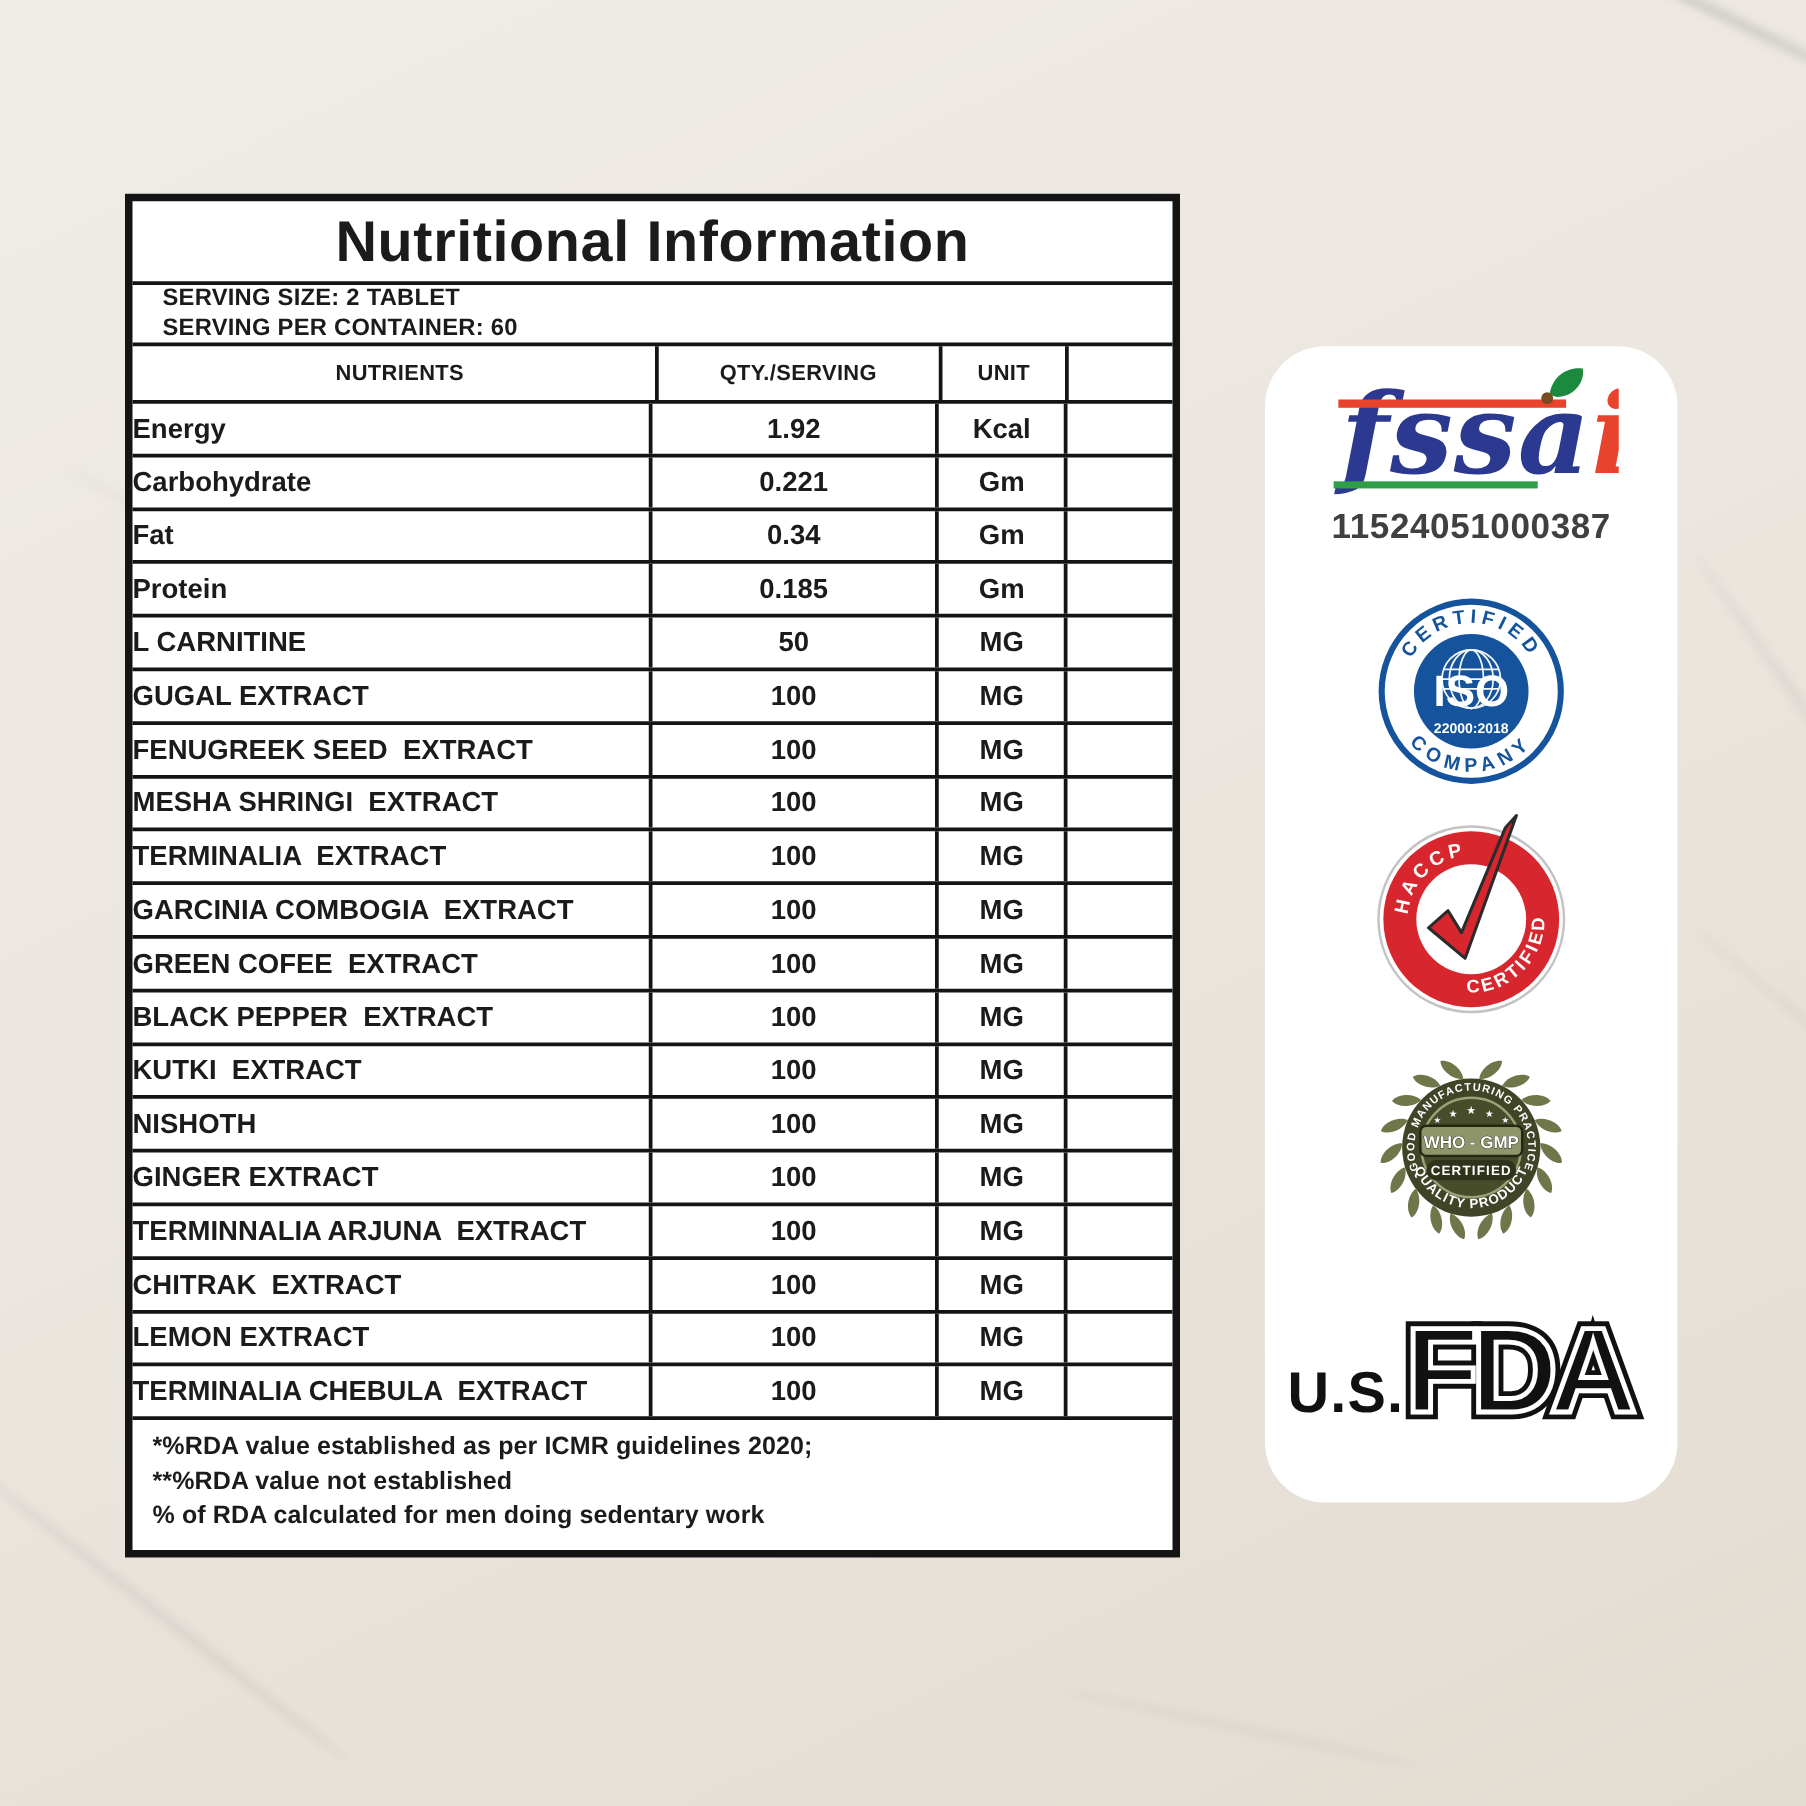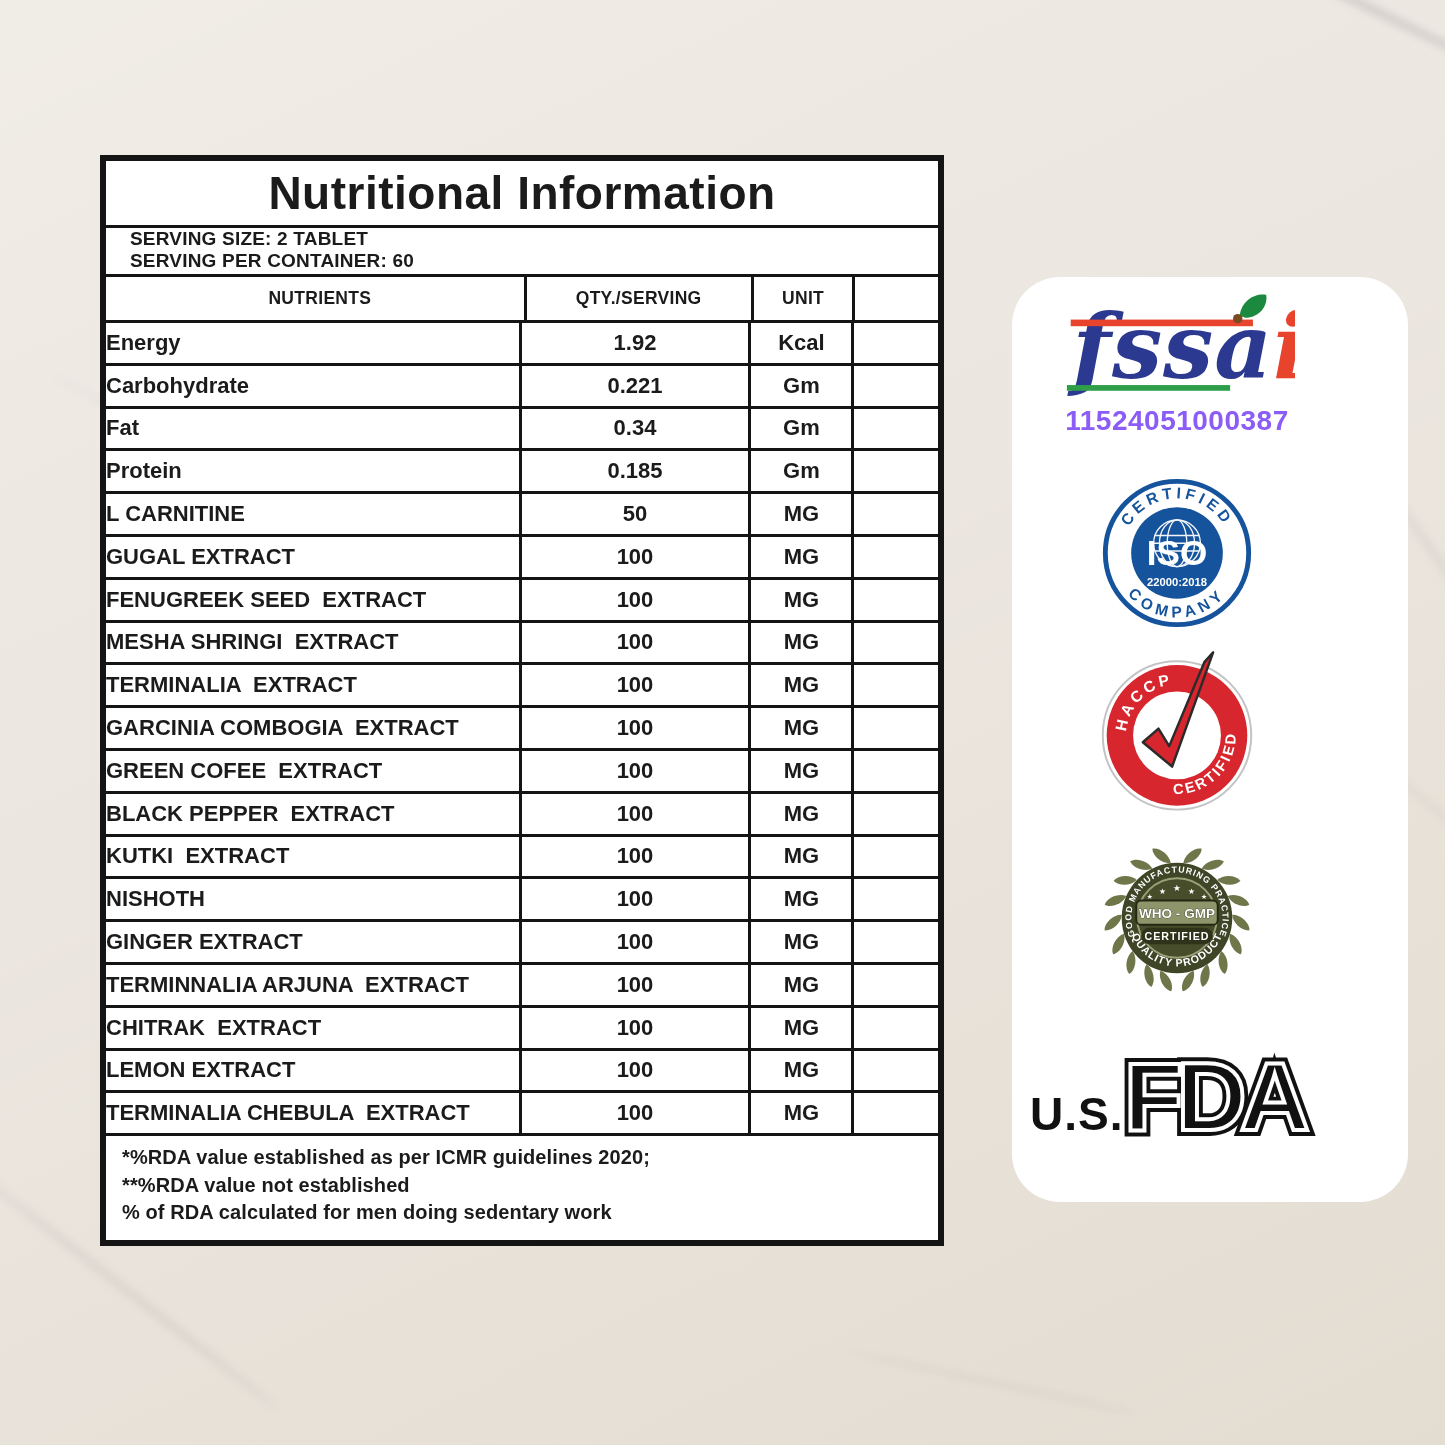--- a/index.html
+++ b/index.html
@@ -9,42 +9,42 @@
     overflow:hidden;}
   
   .vein{position:absolute;background:rgba(125,124,128,.30);filter:blur(4px);
     border-radius:50%;}
   
   .label-table{position:absolute;left:100px;top:155px;width:844px;height:1091px;
     background:#fff;border:6px solid #141414;box-sizing:border-box;
     display:flex;flex-direction:column;color:#1b1b1b;z-index:2;}
   .lt-title{height:64px;flex:0 0 auto;display:flex;align-items:center;justify-content:center;
     font-size:46px;font-weight:800;letter-spacing:.5px;border-bottom:3px solid #141414;}
-  .lt-serving{height:46px;flex:0 0 auto;display:flex;flex-direction:column;justify-content:flex-start;
+  .lt-serving{height:46px;flex:0 0 auto;display:flex;flex-direction:column;justify-content:space-between;
     padding-left:24px;border-bottom:3px solid #141414;font-size:19px;font-weight:700;
     letter-spacing:.2px;line-height:1.15;}
   .lt-header{height:43px;flex:0 0 auto;margin-left:10px;}
   .lt-row{display:grid;grid-template-columns:49.6% 27.6% 12.4% 10.4%;}
   .lt-header .cell{font-size:17.5px;font-weight:700;letter-spacing:.3px;}
   .lt-rows{flex:1 1 auto;display:flex;flex-direction:column;}
   .lt-rows .lt-row{flex:1 1 auto;border-top:3px solid #141414;}
   .cell{display:flex;align-items:center;justify-content:center;box-sizing:border-box;
     font-size:22px;font-weight:700;}
   .cell.c1{justify-content:flex-start;padding-left:0;white-space:pre;}
   .cell.c2,.cell.c3,.cell.c4{border-left:3px solid #141414;}
   .lt-footer{flex:0 0 auto;height:107px;border-top:3px solid #141414;
     padding:8px 14px 0 16px;box-sizing:border-box;font-size:20px;font-weight:600;
     line-height:1.38;letter-spacing:.1px;}
   
-  .cert-panel{position:absolute;left:1012px;top:277px;width:396px;height:925px;
+  .cert-panel{position:absolute;left:1012px;top:277px;width:330px;height:925px;
     background:#fff;border-radius:48px;z-index:2;}
   .cert-panel > div{position:absolute;}
   .fssai-logo{left:47px;top:16px;width:236px;height:112px;}
   .fssai-num{left:0;top:128px;width:330px;text-align:center;font-size:28px;font-weight:800;
-    color:#8b5cf6;letter-spacing:.5px;}
+    color:#404040;letter-spacing:.5px;}
   .iso-badge{left:87px;top:198px;width:156px;height:156px;}
   .haccp-badge{left:82px;top:368px;width:166px;height:172px;}
   .gmp-badge{left:68px;top:558px;width:194px;height:168px;}
   .fda-logo{left:18px;top:760px;width:294px;height:104px;}
 </style>
 </head>
 <body>
 
 <div class="stage">
 

